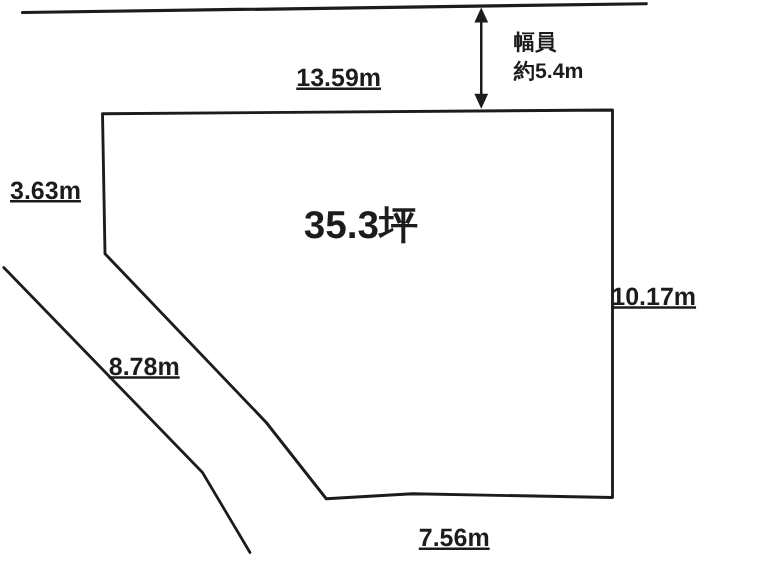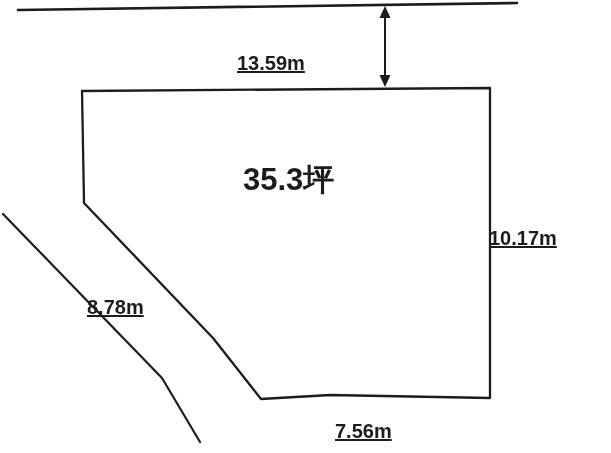--- a/index.html
+++ b/index.html
@@ -49,21 +49,21 @@
     text-decoration: underline;
   }
   .road-width-label {
     left: 411px;
     top: 22px;
     font-size: 17px;
     line-height: 23px;
   }
   .dim-top      { left: 237px; top: 52px; }
   .dim-left-up  { left: 8px;   top: 142px; }
-  .dim-left-low { left: 87px;  top: 296px; }
+  .dim-left-low { left: 87px;  top: 283px; }
   .dim-right    { left: 489px; top: 227px; }
   .dim-bottom   { left: 335px; top: 408px; margin-top: 12px; }
   .area-label {
     left: 243px;
     top: 155px;
     font-size: 31px;
     line-height: 49px;
   }
 </style>
 </head>
@@ -79,23 +79,28 @@
 
     <polygon class="stroke" stroke-width="2.3" points="82,91 490,88 490,398 330,395 261,399 213,338 106,226 84,203"></polygon>
 
     <g>
       <line class="stroke" x1="385" y1="14" x2="385" y2="80" stroke-width="2"></line>
       <polygon class="fill" points="385,6 379.5,18 390.5,18"></polygon>
       <polygon class="fill" points="385,87 379.5,75 390.5,75"></polygon>
     </g>
   </svg>
 
+  <div class="label road-width-label">
+    <div>幅員</div>
+    <div>約5.4m</div>
+  </div>
 
   <div class="label dim dim-top">13.59m</div>
 
+  <div class="label dim dim-left-up">3.63m</div>
 
   <div class="label dim dim-left-low">8.78m</div>
 
   <div class="label dim dim-right">10.17m</div>
 
   <div class="label dim dim-bottom">7.56m</div>
 
   <div class="label area-label">
     <div>35.3坪</div>
   </div>

